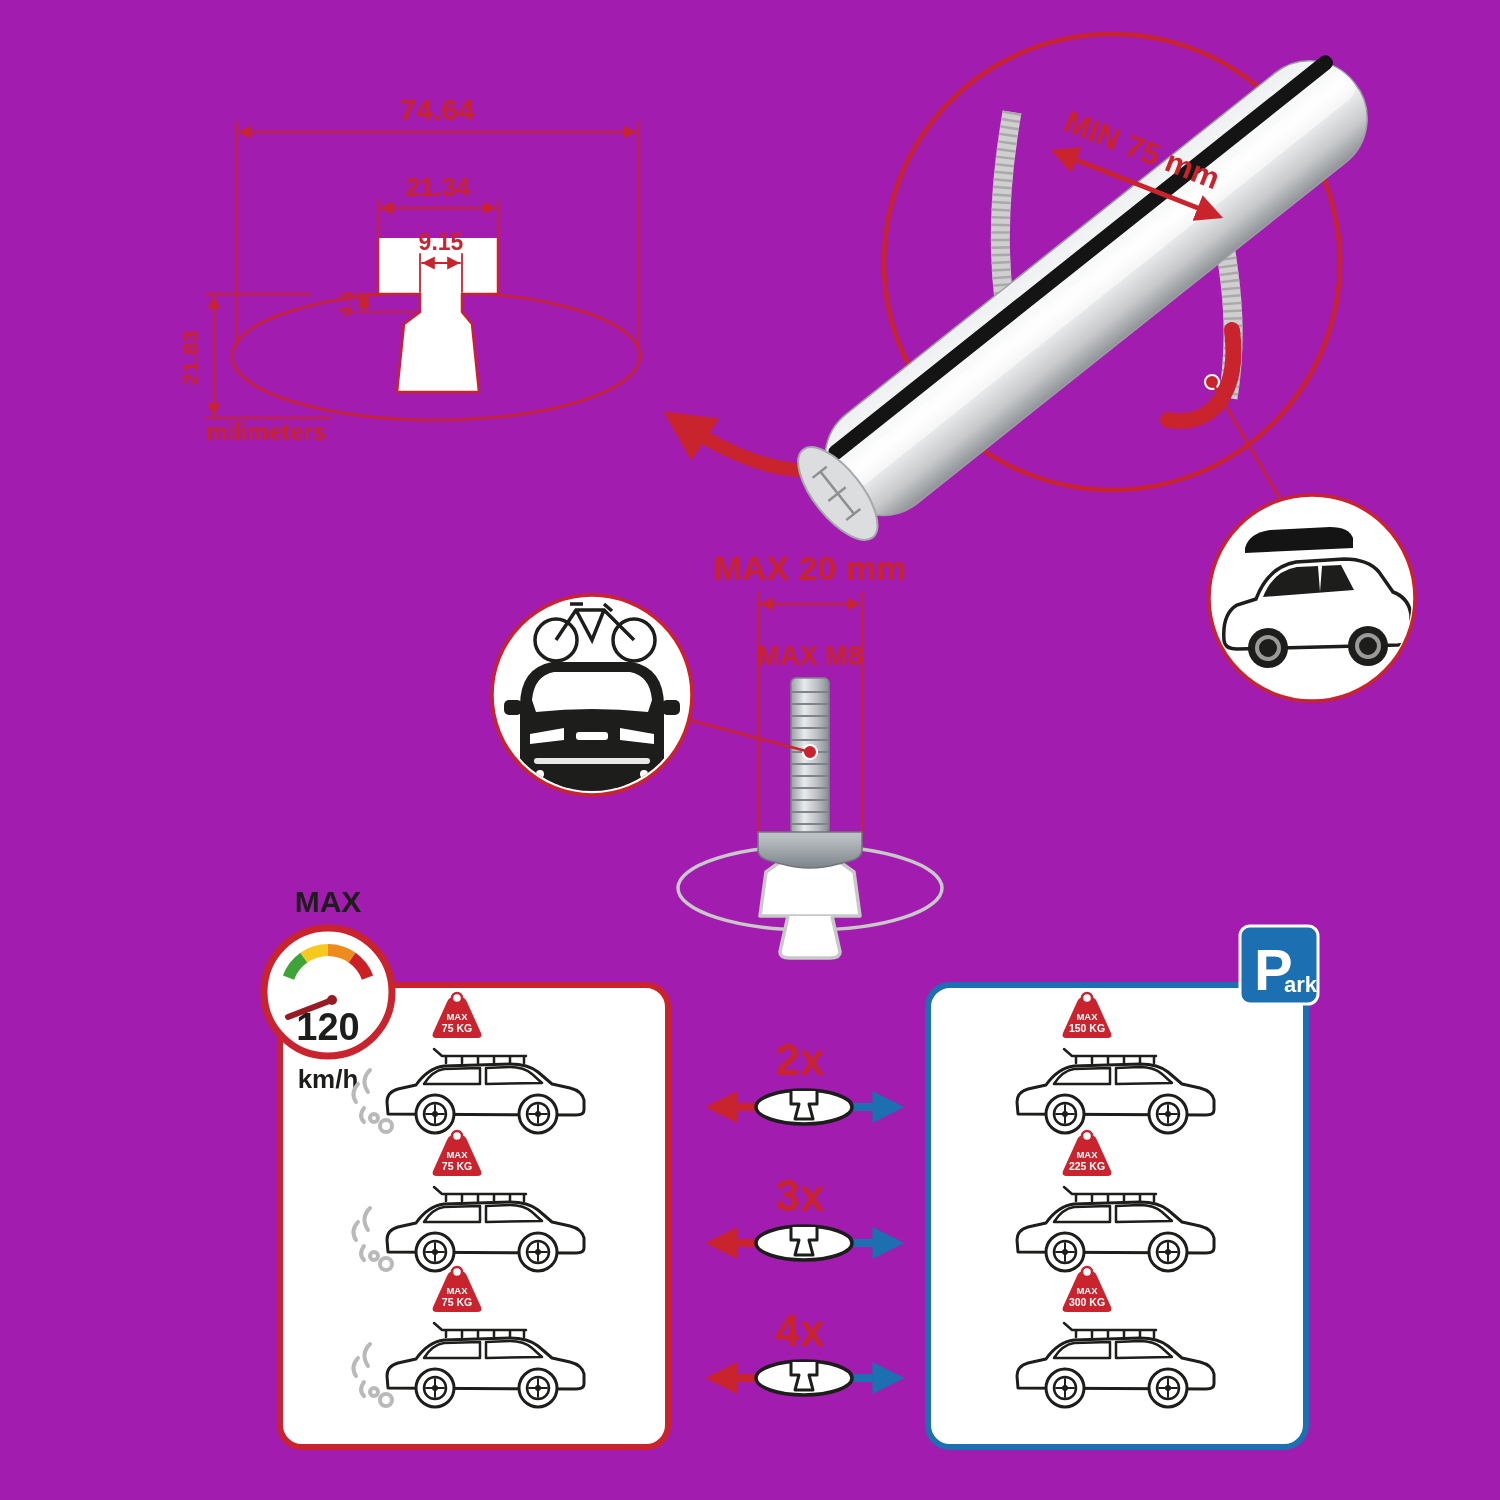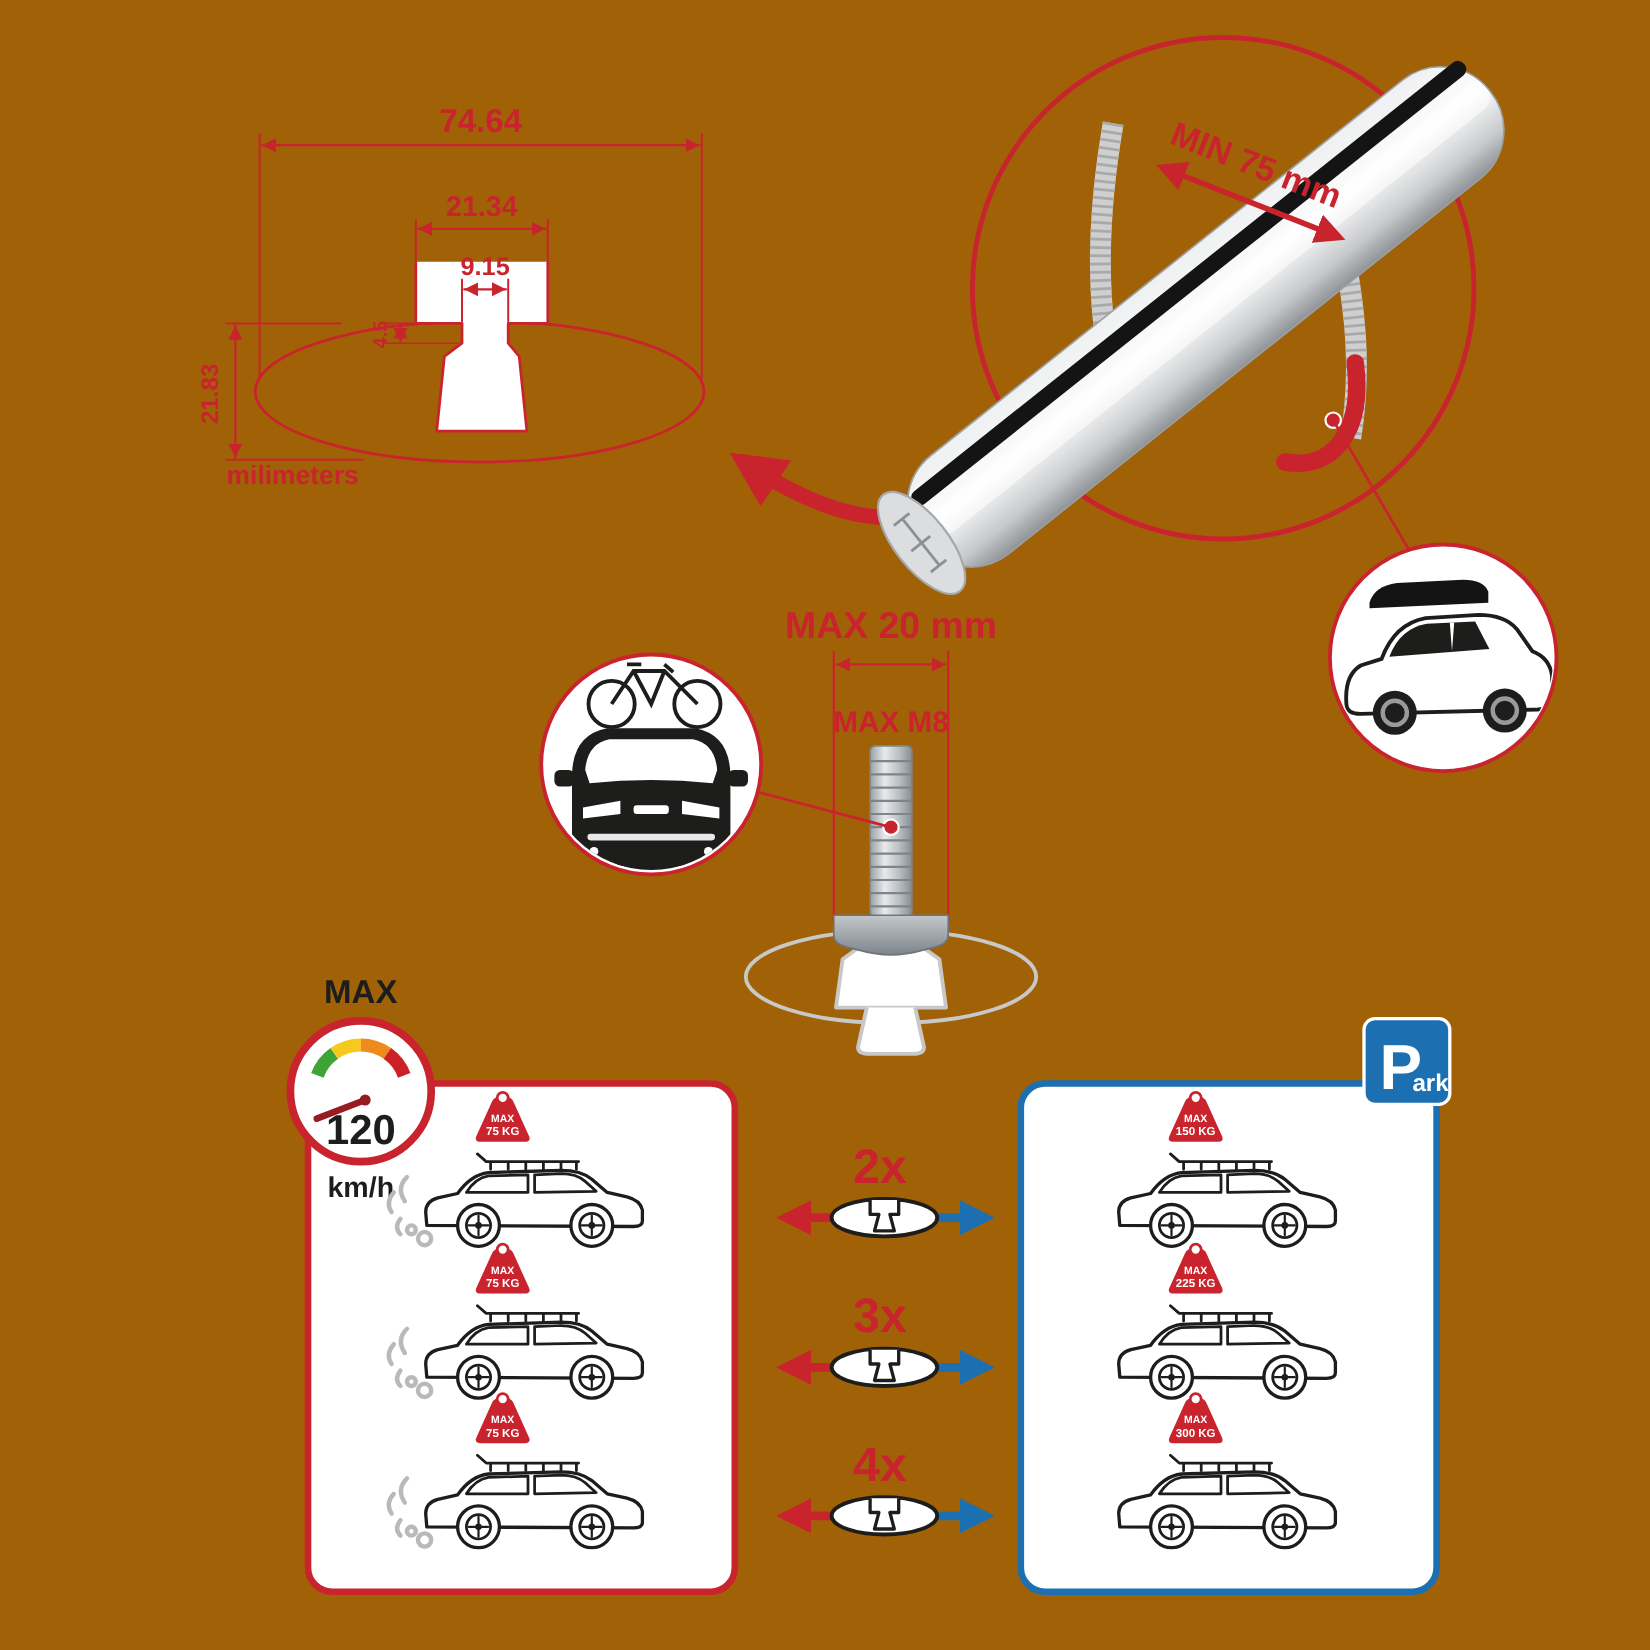--- a/index.html
+++ b/index.html
@@ -1,16 +1,16 @@
 <!DOCTYPE html>
 <html><head>
 <meta charset="utf-8">
 <style>
   html,body{margin:0;padding:0;background:#fff;}
-  .canvas{position:relative;width:1500px;height:1500px;background:#a16207;overflow:hidden;
+  .canvas{position:relative;width:1500px;height:1500px;background:#a21caf;overflow:hidden;
           font-family:"Liberation Sans",sans-serif;}
   svg{position:absolute;left:0;top:0;}
   text{font-family:"Liberation Sans",sans-serif;font-weight:bold;}
   .red{fill:#c9242e;}
   .blk{fill:#1d1d1b;}
   .wht{fill:#ffffff;}
   .mid{text-anchor:middle;}
 </style>
 </head>
 <body>

